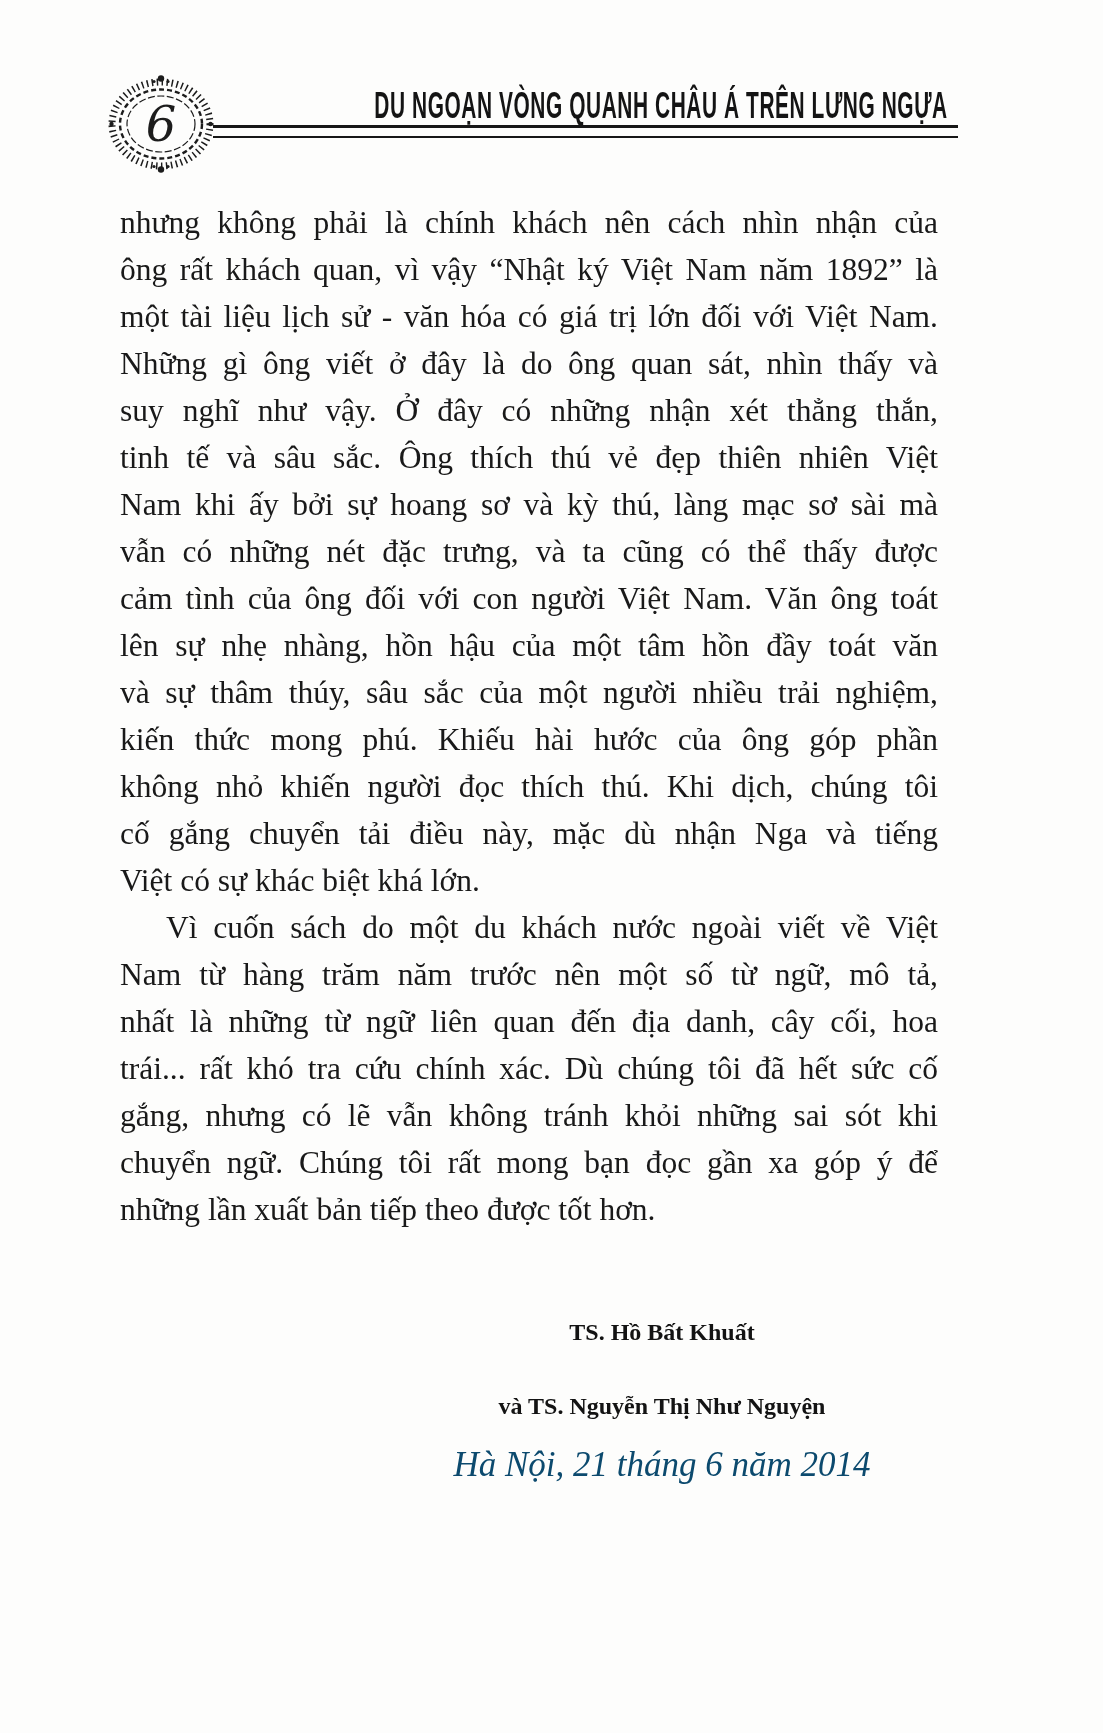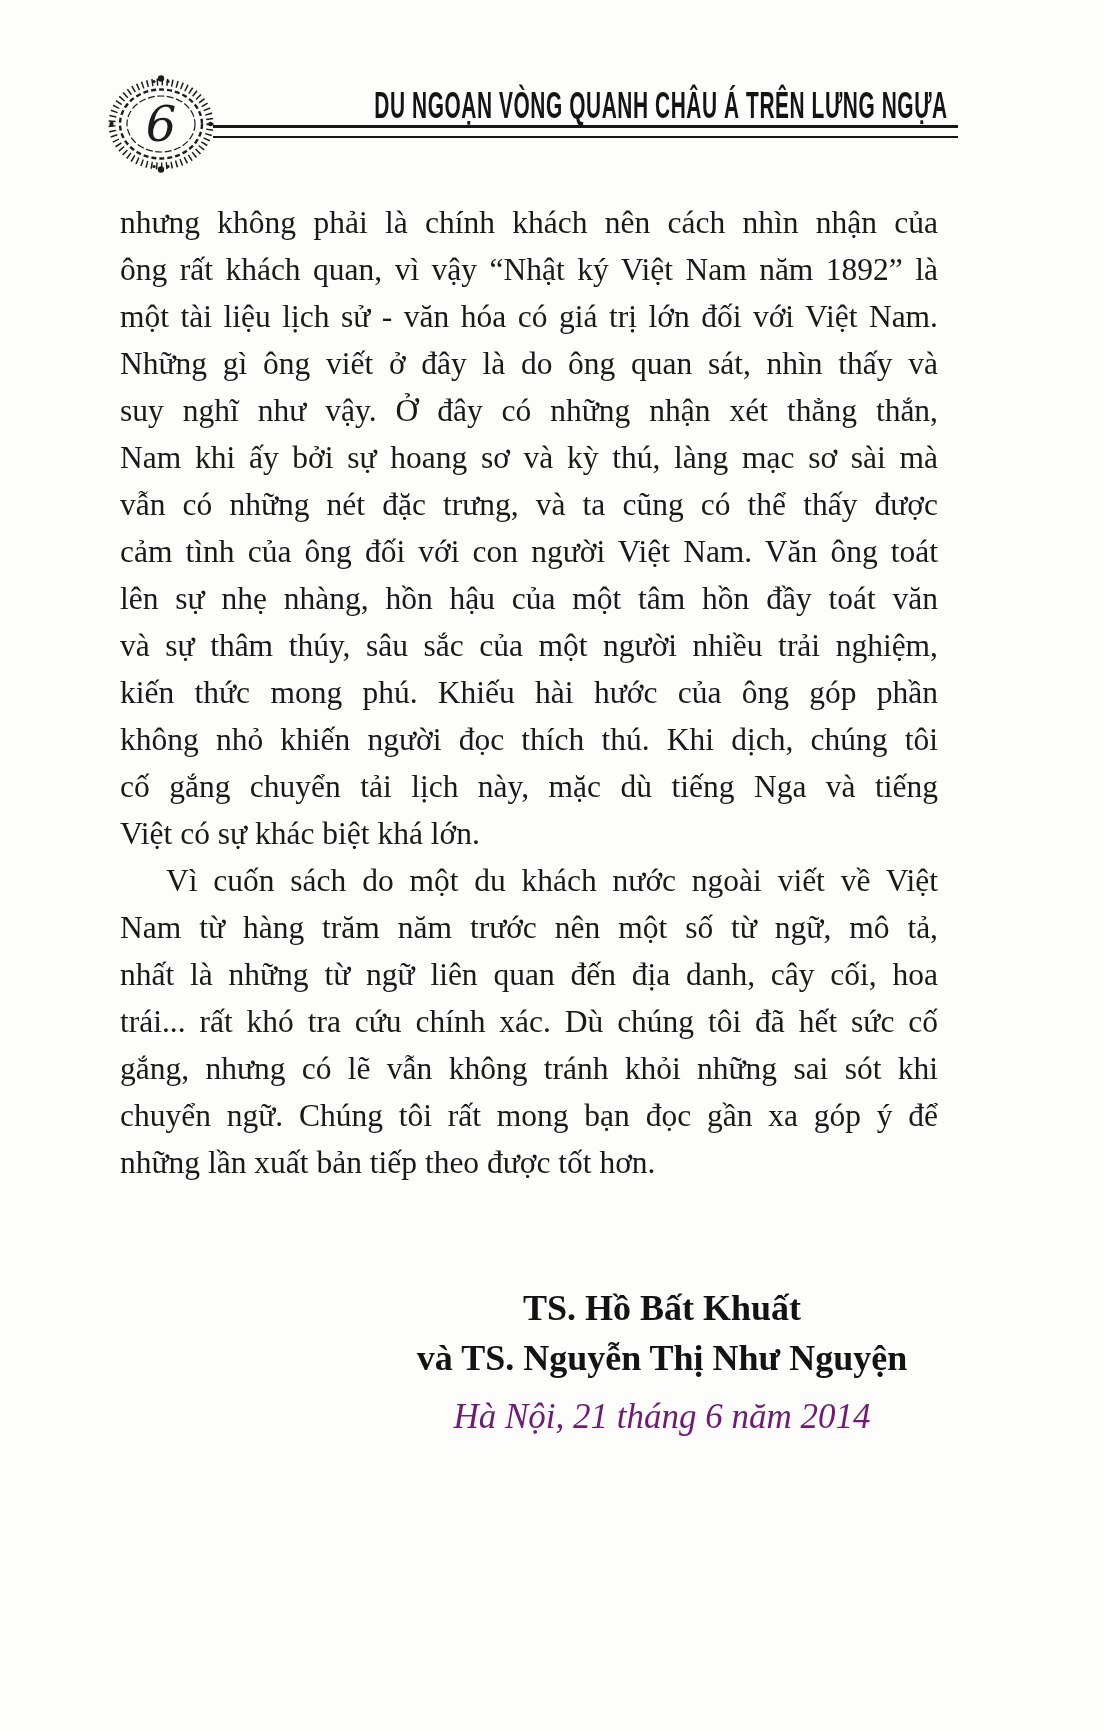--- a/index.html
+++ b/index.html
@@ -45,26 +45,27 @@
   }
   .line.last { text-align-last:left; -moz-text-align-last:left; }
   .line.indent { padding-left:46px; }
 
   
   .signature {
     position:absolute; left:222px; top:1283px; width:880px;
     text-align:center;
   }
   .sig-name {
-    font-weight:bold; font-size:36px; line-height:50px; color:#131313;
+    font-weight:bold; font-size:24px; line-height:50px; color:#131313;
     white-space:nowrap;
+    margin-top:24px;
   }
   .sig-date {
     margin-top:10px; font-style:italic; font-size:35px; line-height:48px;
-    color:#701a75; white-space:nowrap;
+    color:#0c4a6e; white-space:nowrap;
   }
 </style>
 </head>
 <body>
 
 <div class="ornament">
   <svg viewBox="0 0 106 100" aria-hidden="true">
     <g fill="none" stroke="#1c1c1c">
       <ellipse cx="53" cy="50" rx="49" ry="42" stroke-width="7" stroke-dasharray="1.5,3.5"></ellipse>
       <ellipse cx="53" cy="50" rx="41" ry="34.5" stroke-width="2.4" stroke-dasharray="5,3"></ellipse>
@@ -87,28 +88,29 @@
 <div class="header-rule"></div>
 <div class="header-title">DU NGOẠN VÒNG QUANH CHÂU Á TRÊN LƯNG NGỰA</div>
 
 <div class="body-text">
     <div class="para">
       <div class="line">nhưng không phải là chính khách nên cách nhìn nhận của</div>
       <div class="line">ông rất khách quan, vì vậy “Nhật ký Việt Nam năm 1892” là</div>
       <div class="line">một tài liệu lịch sử - văn hóa có giá trị lớn đối với Việt Nam.</div>
       <div class="line">Những gì ông viết ở đây là do ông quan sát, nhìn thấy và</div>
       <div class="line">suy nghĩ như vậy. Ở đây có những nhận xét thẳng thắn,</div>
+      <div class="line">tinh tế và sâu sắc. Ông thích thú vẻ đẹp thiên nhiên Việt</div>
       <div class="line">Nam khi ấy bởi sự hoang sơ và kỳ thú, làng mạc sơ sài mà</div>
       <div class="line">vẫn có những nét đặc trưng, và ta cũng có thể thấy được</div>
       <div class="line">cảm tình của ông đối với con người Việt Nam. Văn ông toát</div>
       <div class="line">lên sự nhẹ nhàng, hồn hậu của một tâm hồn đầy toát văn</div>
       <div class="line">và sự thâm thúy, sâu sắc của một người nhiều trải nghiệm,</div>
       <div class="line">kiến thức mong phú. Khiếu hài hước của ông góp phần</div>
       <div class="line">không nhỏ khiến người đọc thích thú. Khi dịch, chúng tôi</div>
-      <div class="line">cố gắng chuyển tải lịch này, mặc dù tiếng Nga và tiếng</div>
+      <div class="line">cố gắng chuyển tải điều này, mặc dù nhận Nga và tiếng</div>
       <div class="line last">Việt có sự khác biệt khá lớn.</div>
     </div>
     <div class="para">
       <div class="line indent">Vì cuốn sách do một du khách nước ngoài viết về Việt</div>
       <div class="line">Nam từ hàng trăm năm trước nên một số từ ngữ, mô tả,</div>
       <div class="line">nhất là những từ ngữ liên quan đến địa danh, cây cối, hoa</div>
       <div class="line">trái... rất khó tra cứu chính xác. Dù chúng tôi đã hết sức cố</div>
       <div class="line">gắng, nhưng có lẽ vẫn không tránh khỏi những sai sót khi</div>
       <div class="line">chuyển ngữ. Chúng tôi rất mong bạn đọc gần xa góp ý để</div>
       <div class="line last">những lần xuất bản tiếp theo được tốt hơn.</div>

